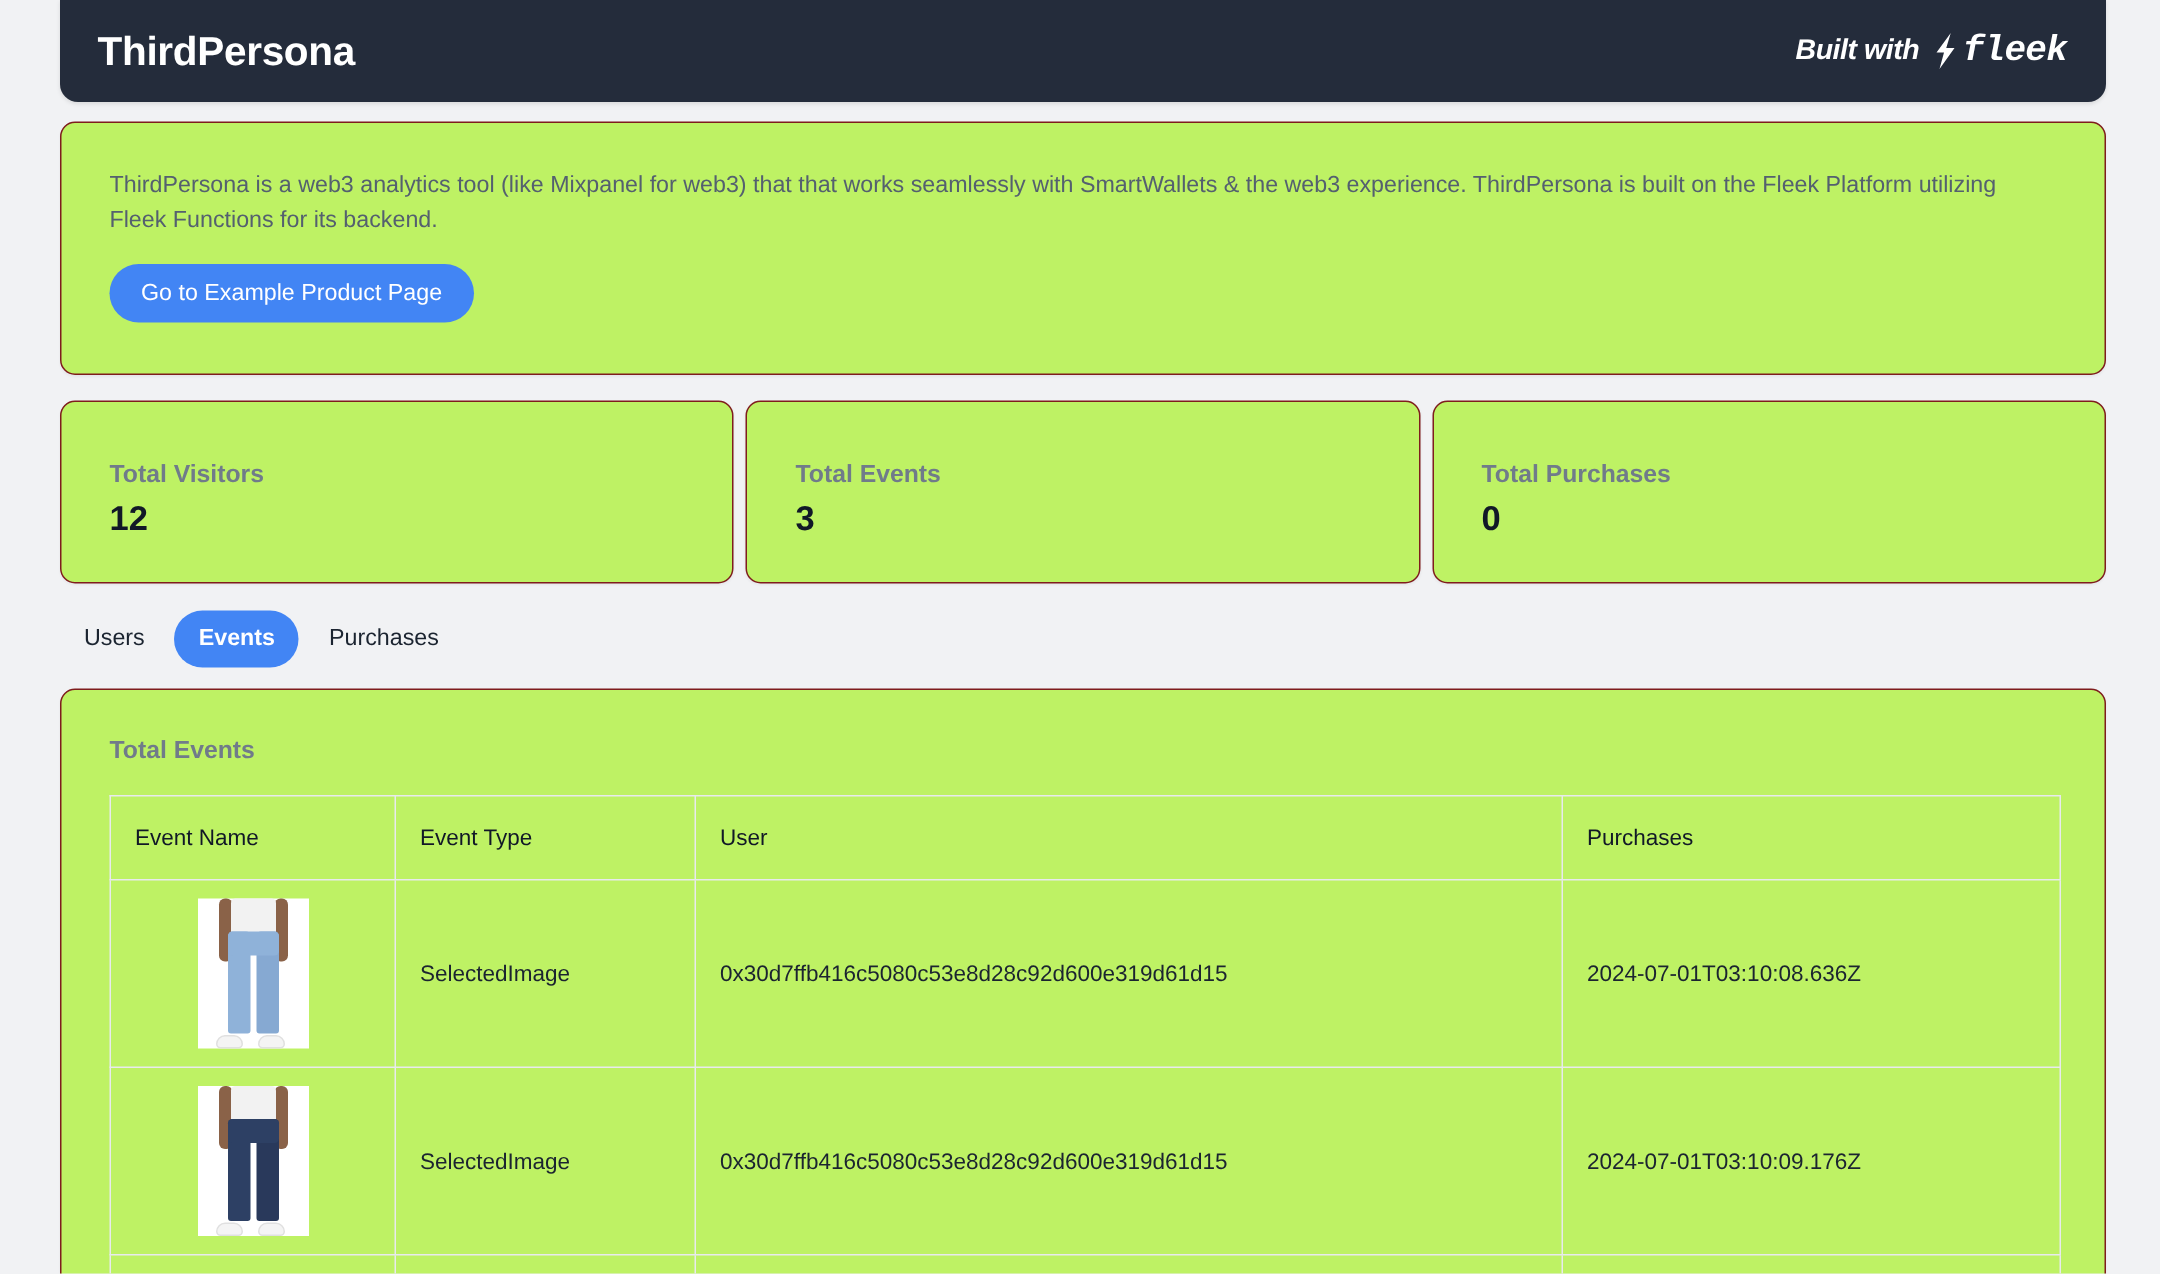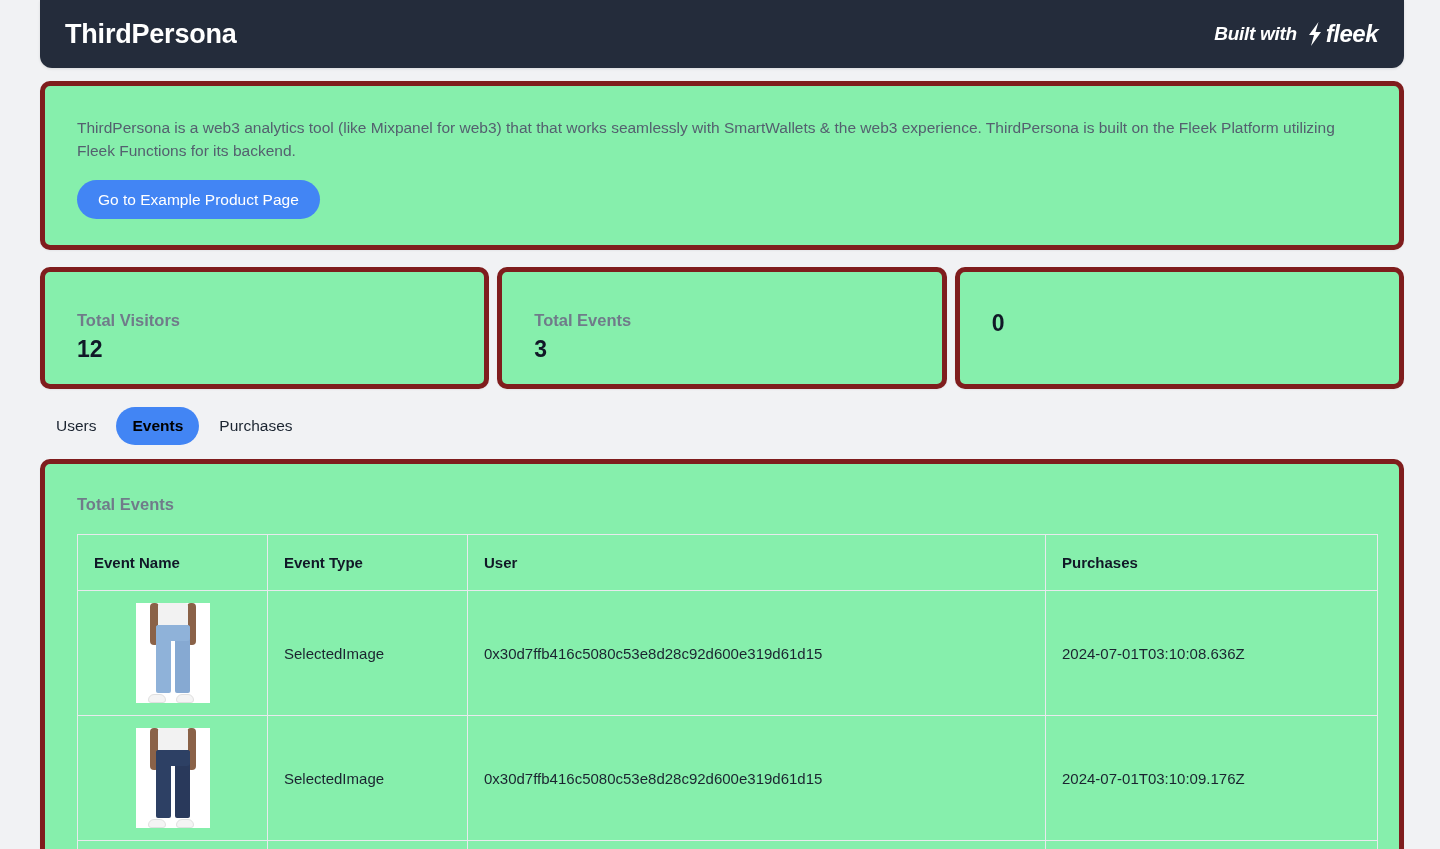--- a/index.html
+++ b/index.html
@@ -57,26 +57,27 @@
   .fleek-badge .bolt {
     display: inline-block;
     line-height: 0;
     margin-right: 3px;
   }
   .fleek-badge .fleek-word {
     font-size: 24px;
     font-weight: bold;
     font-style: italic;
     letter-spacing: -0.5px;
+    font-family: Liberation Mono, monospace;
   }
 
   
   .card {
-    background: #86efac;
-    border: 5px solid #7f1d1d;
+    background: #bef264;
+    border: 1px solid #7f1d1d;
     border-radius: 10px;
     box-shadow: 0 1px 2px rgba(16,24,40,0.05);
   }
 
   
   .intro-card {
     position: absolute;
     left: 40px;
     top: 81px;
     width: 1364px;
@@ -145,21 +146,21 @@
     background: transparent;
     border: none;
     border-radius: 999px;
     padding: 10px 16px;
     cursor: pointer;
     font-family: "Liberation Sans", sans-serif;
     line-height: 18px;
   }
   .tab.active {
     background: #4285f4;
-    color: #000000;
+    color: #ffffff;
     font-weight: bold;
   }
 
   
   .table-card {
     position: absolute;
     left: 40px;
     top: 459px;
     width: 1364px;
     height: 420px;
@@ -179,21 +180,21 @@
     table-layout: fixed;
   }
   table.events th,
   table.events td {
     border: 1px solid #e8eaed;
     text-align: left;
     vertical-align: middle;
   }
   table.events th {
     font-size: 15px;
-    font-weight: bold;
+    font-weight: normal;
     color: #111827;
     padding: 18px 16px;
     height: 56px;
   }
   table.events td {
     font-size: 15px;
     color: #1b2430;
     padding: 12px 16px;
     height: 124px;
   }
@@ -298,20 +299,21 @@
   <div class="stats-row">
     <div class="card stat-card">
       <div class="stat-label">Total Visitors</div>
       <div class="stat-value">12</div>
     </div>
     <div class="card stat-card">
       <div class="stat-label">Total Events</div>
       <div class="stat-value">3</div>
     </div>
     <div class="card stat-card">
+      <div class="stat-label">Total Purchases</div>
       <div class="stat-value">0</div>
     </div>
   </div>
 
   <div class="tabs">
     <button class="tab">Users</button>
     <button class="tab active">Events</button>
     <button class="tab">Purchases</button>
   </div>
 

